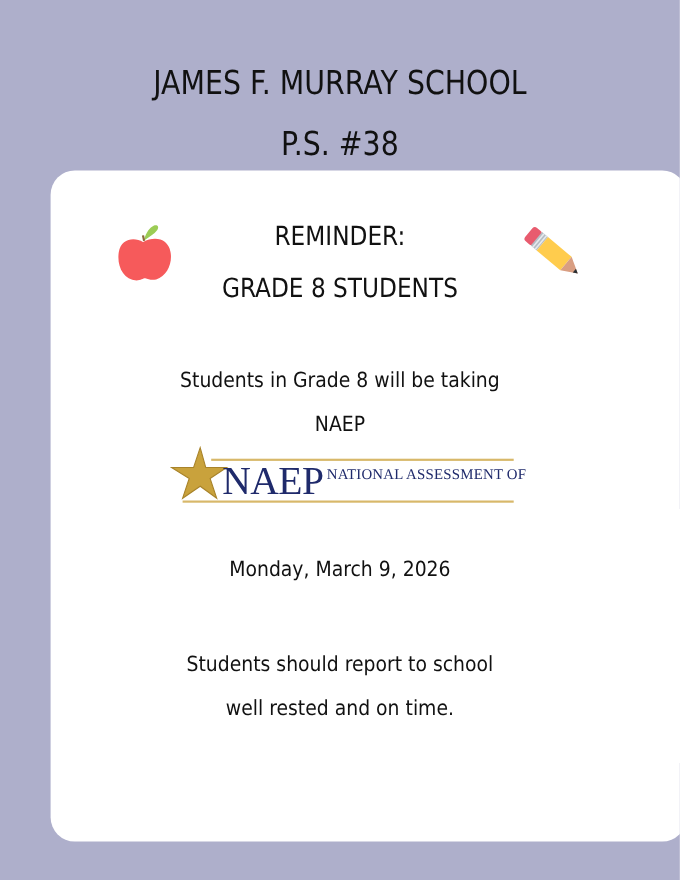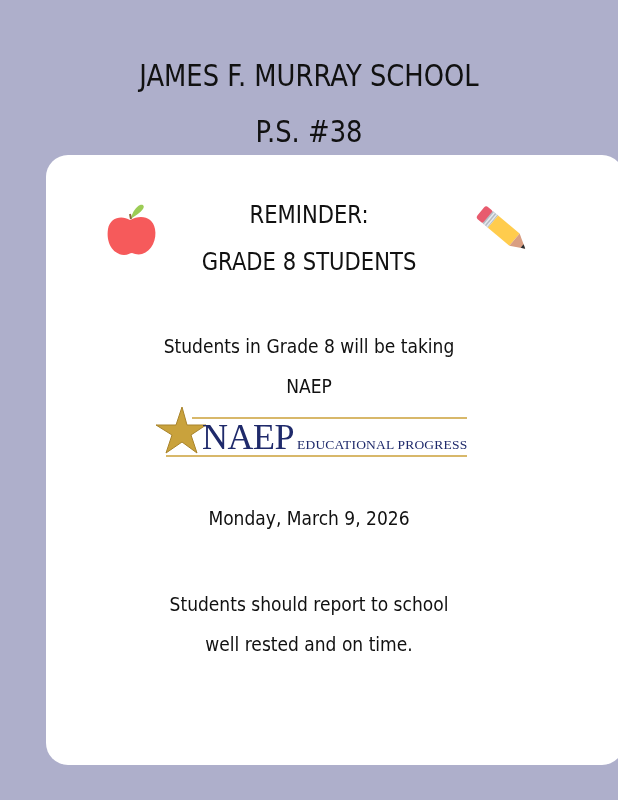--- a/index.html
+++ b/index.html
@@ -126,20 +126,20 @@
   <div id="taking-line1" class="card-text body-text">Students in Grade 8 will be taking</div>
   <div id="taking-line2" class="card-text body-text">NAEP</div>
 
   <div class="naep-logo">
     <div class="naep-rule-top"></div>
     <div class="naep-rule-bottom"></div>
     <svg class="naep-star" viewBox="0 0 56 52">
       <polygon points="30,2 35,20 54,20 39,30 45,48 30,37 14,48 20,30 4,20 24,20" fill="#c9a23c" stroke="#a8832a" stroke-width="1"></polygon>
     </svg>
     <div class="naep-word">NAEP</div>
-    <div id="naep-sub2" class="naep-sub">EDUCATIONAL PROGRESS</div>
+    <div id="naep-sub1" class="naep-sub">NATIONAL ASSESSMENT OF</div>
   </div>
 
   <div id="exam-date" class="card-text body-text">Monday, March 9, 2026</div>
 
   <div id="report-line1" class="card-text body-text">Students should report to school</div>
   <div id="report-line2" class="card-text body-text">well rested and on time.</div>
 </div>
 
 </body></html>

